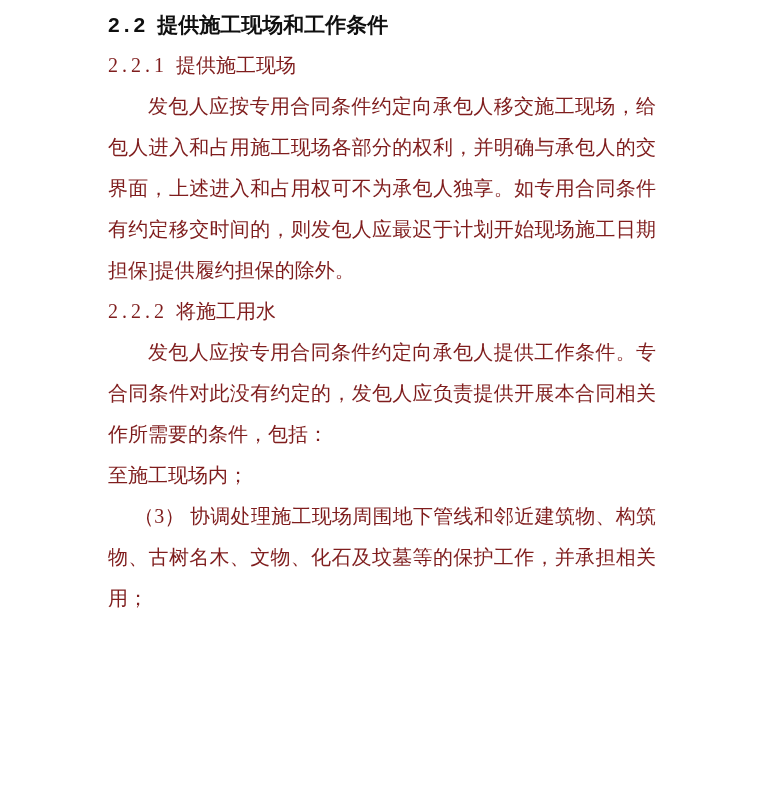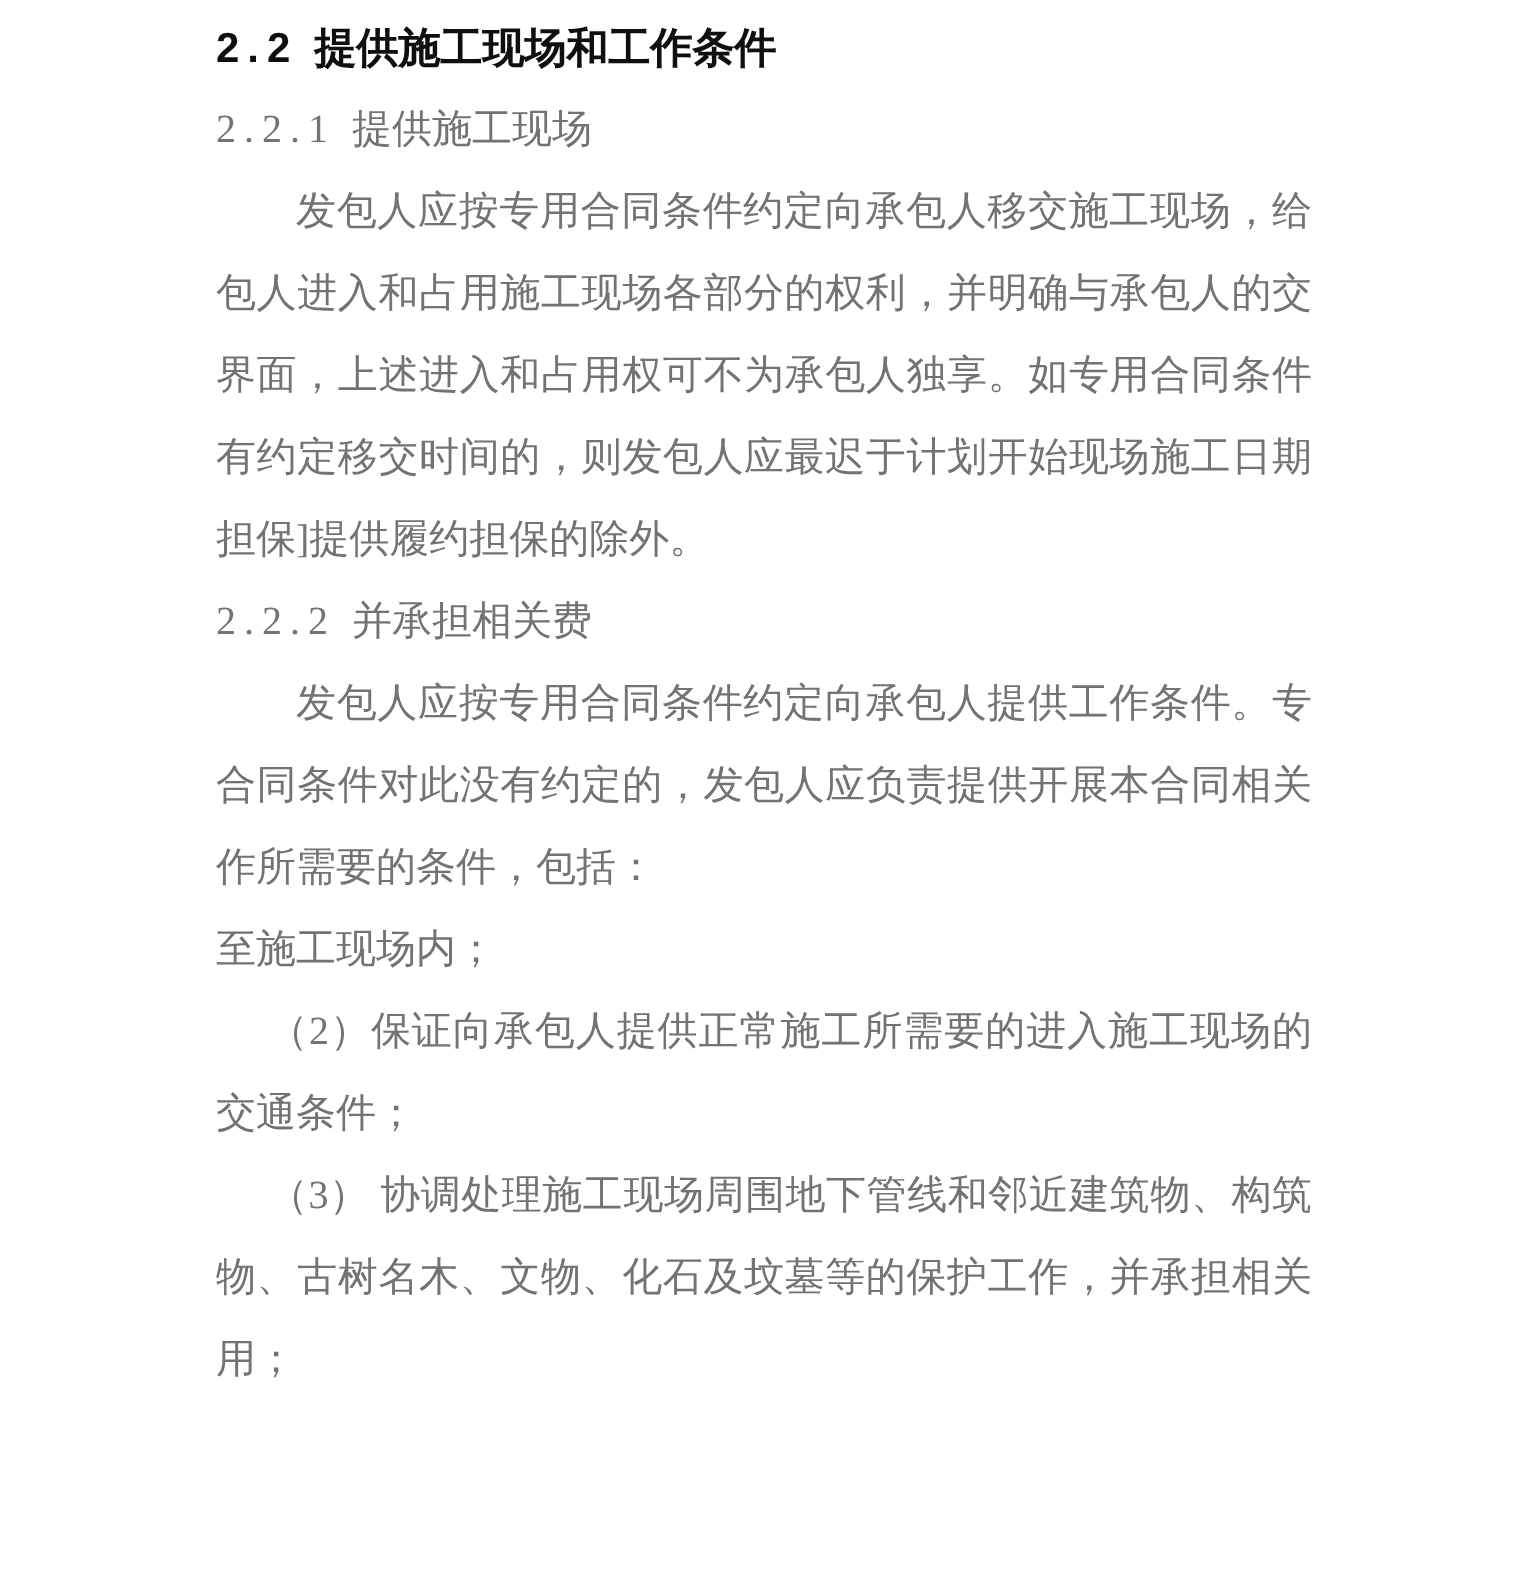--- a/index.html
+++ b/index.html
@@ -18,21 +18,21 @@
       height: 788px;
       padding: 4px 104px 0 108px;
     }
     .ln {
       font-size: 20px;
       line-height: 41px;
       height: 41px;
       overflow: hidden;
       white-space: nowrap;
       text-align: left;
-      color: #737373;
+      color: #7f1d1d;
     }
     
     .full {
       white-space: normal;
       text-align: justify;
       text-align-last: justify;
       text-justify: inter-character;
     }
     
     .last {
@@ -72,37 +72,33 @@
 
   <section>
     <div class="ln full ind-p">发包人应按专用合同条件约定向承包人移交施工现场，给承</div>
     <div class="ln full">包人进入和占用施工现场各部分的权利，并明确与承包人的交接</div>
     <div class="ln full">界面，上述进入和占用权可不为承包人独享。如专用合同条件没</div>
     <div class="ln full">有约定移交时间的，则发包人应最迟于计划开始现场施工日期 7</div>
     <div class="ln last">担保]提供履约担保的除外。</div>
   </section>
 
   <div class="ln h2">
-    <span class="num">2.2.2</span><span>并承担相关费</span>
+    <span class="num">2.2.2</span><span>将施工用水</span>
   </div>
 
   <section>
     <div class="ln full ind-p">发包人应按专用合同条件约定向承包人提供工作条件。专用</div>
     <div class="ln full">合同条件对此没有约定的，发包人应负责提供开展本合同相关工</div>
     <div class="ln last">作所需要的条件，包括：</div>
   </section>
 
   <section>
     <div class="ln last">至施工现场内；</div>
   </section>
 
-  <section>
-    <div class="ln full ind-i">（2）保证向承包人提供正常施工所需要的进入施工现场的</div>
-    <div class="ln last">交通条件；</div>
-  </section>
 
   <section>
     <div class="ln full ind-i">（3） 协调处理施工现场周围地下管线和邻近建筑物、构筑</div>
     <div class="ln full">物、古树名木、文物、化石及坟墓等的保护工作，并承担相关费</div>
     <div class="ln last">用；</div>
   </section>
 
 </main>
 
 </body></html>

